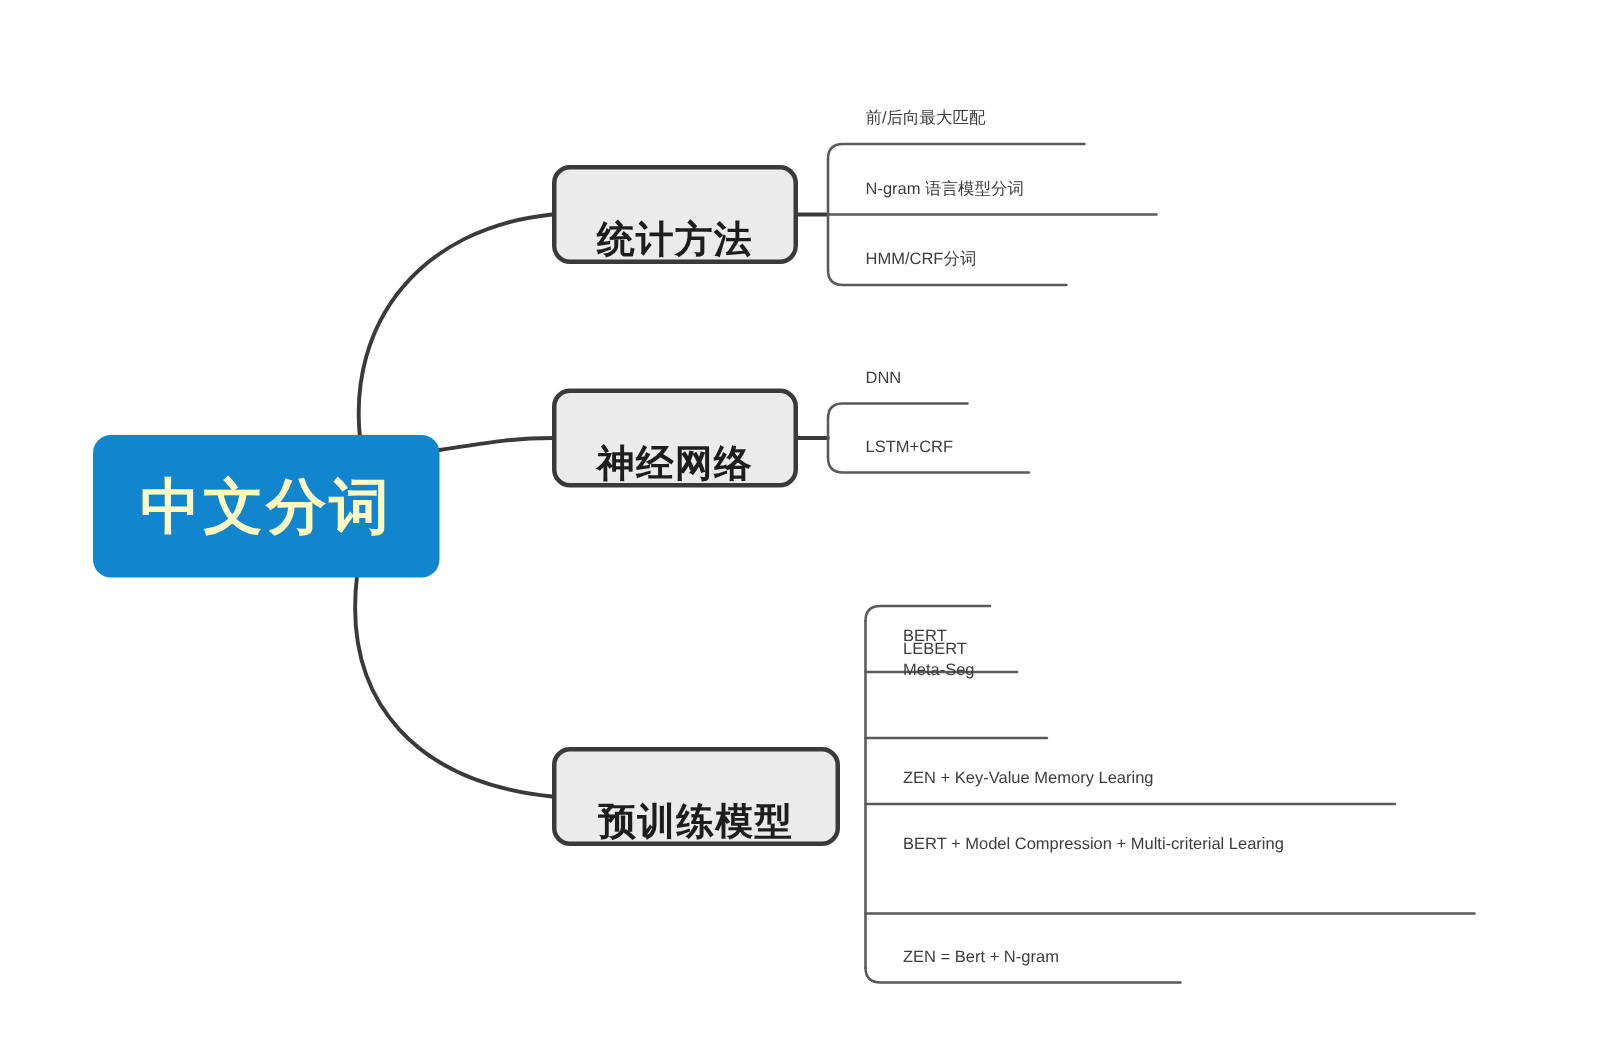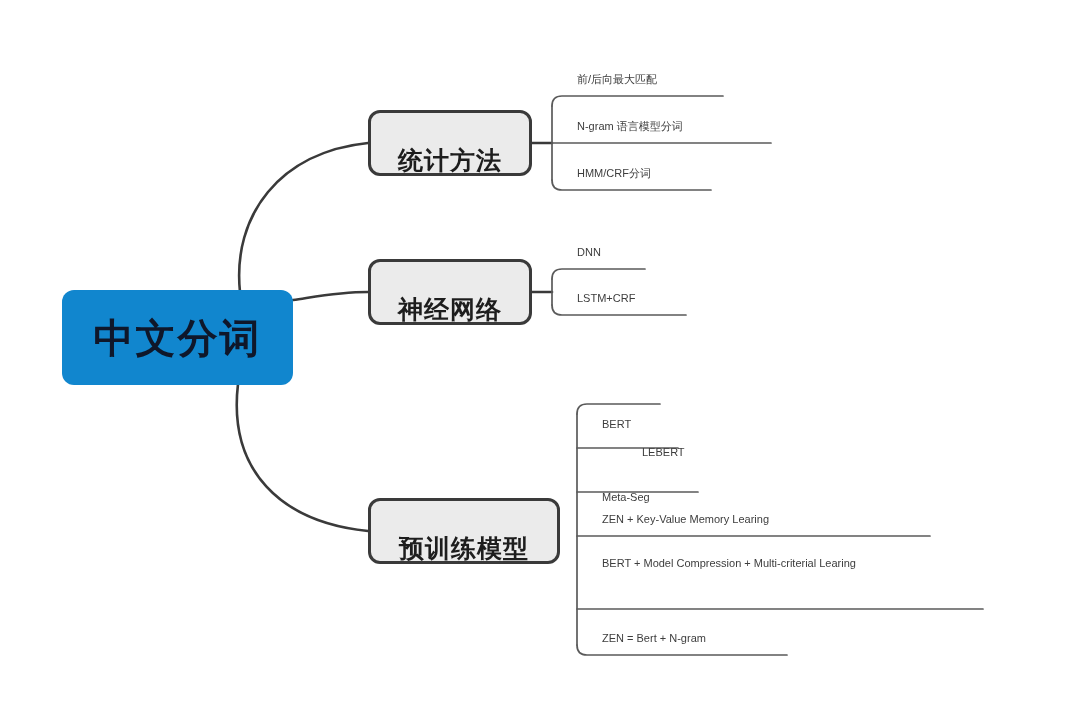--- a/index.html
+++ b/index.html
@@ -37,21 +37,21 @@
     width: 231px;
     height: 95px;
     background: #1186ce;
     border-radius: 12px;
     display: flex;
     align-items: center;
     justify-content: center;
     box-sizing: border-box;
   }
   .root-node .label {
-    color: #0f172a;
+    color: #fef9c3;
     font-size: 40px;
     font-weight: bold;
     letter-spacing: 2px;
     line-height: 1;
     white-space: nowrap;
   }
 
   
   .branch-node {
     position: absolute;
@@ -159,24 +159,24 @@
   <div class="leaf" style="left:552px; top:239px;">
     <span class="leaf-text">DNN</span>
   </div>
   <div class="leaf" style="left:552px; top:285px;">
     <span class="leaf-text">LSTM+CRF</span>
   </div>
 
   <div class="leaf" style="left:577px; top:374px;margin-top:37px;">
     <span class="leaf-text">BERT</span>
   </div>
-  <div class="leaf" style="left:577px; top:439px;margin-left:40px;">
+  <div class="leaf" style="left:577px; top:420px;">
     <span class="leaf-text">LEBERT</span>
   </div>
-  <div class="leaf" style="left:577px; top:484px;">
+  <div class="leaf" style="left:577px; top:434px;">
     <span class="leaf-text">Meta-Seg</span>
   </div>
   <div class="leaf" style="left:577px; top:506px;">
     <span class="leaf-text">ZEN + Key-Value Memory Learing</span>
   </div>
   <div class="leaf" style="left:577px; top:625px;">
     <span class="leaf-text">ZEN = Bert + N-gram</span>
   </div>
   <div class="leaf wrap" style="left:577px; top:550px;">
     <span class="leaf-text">BERT + Model Compression + Multi-criterial Learing</span>

